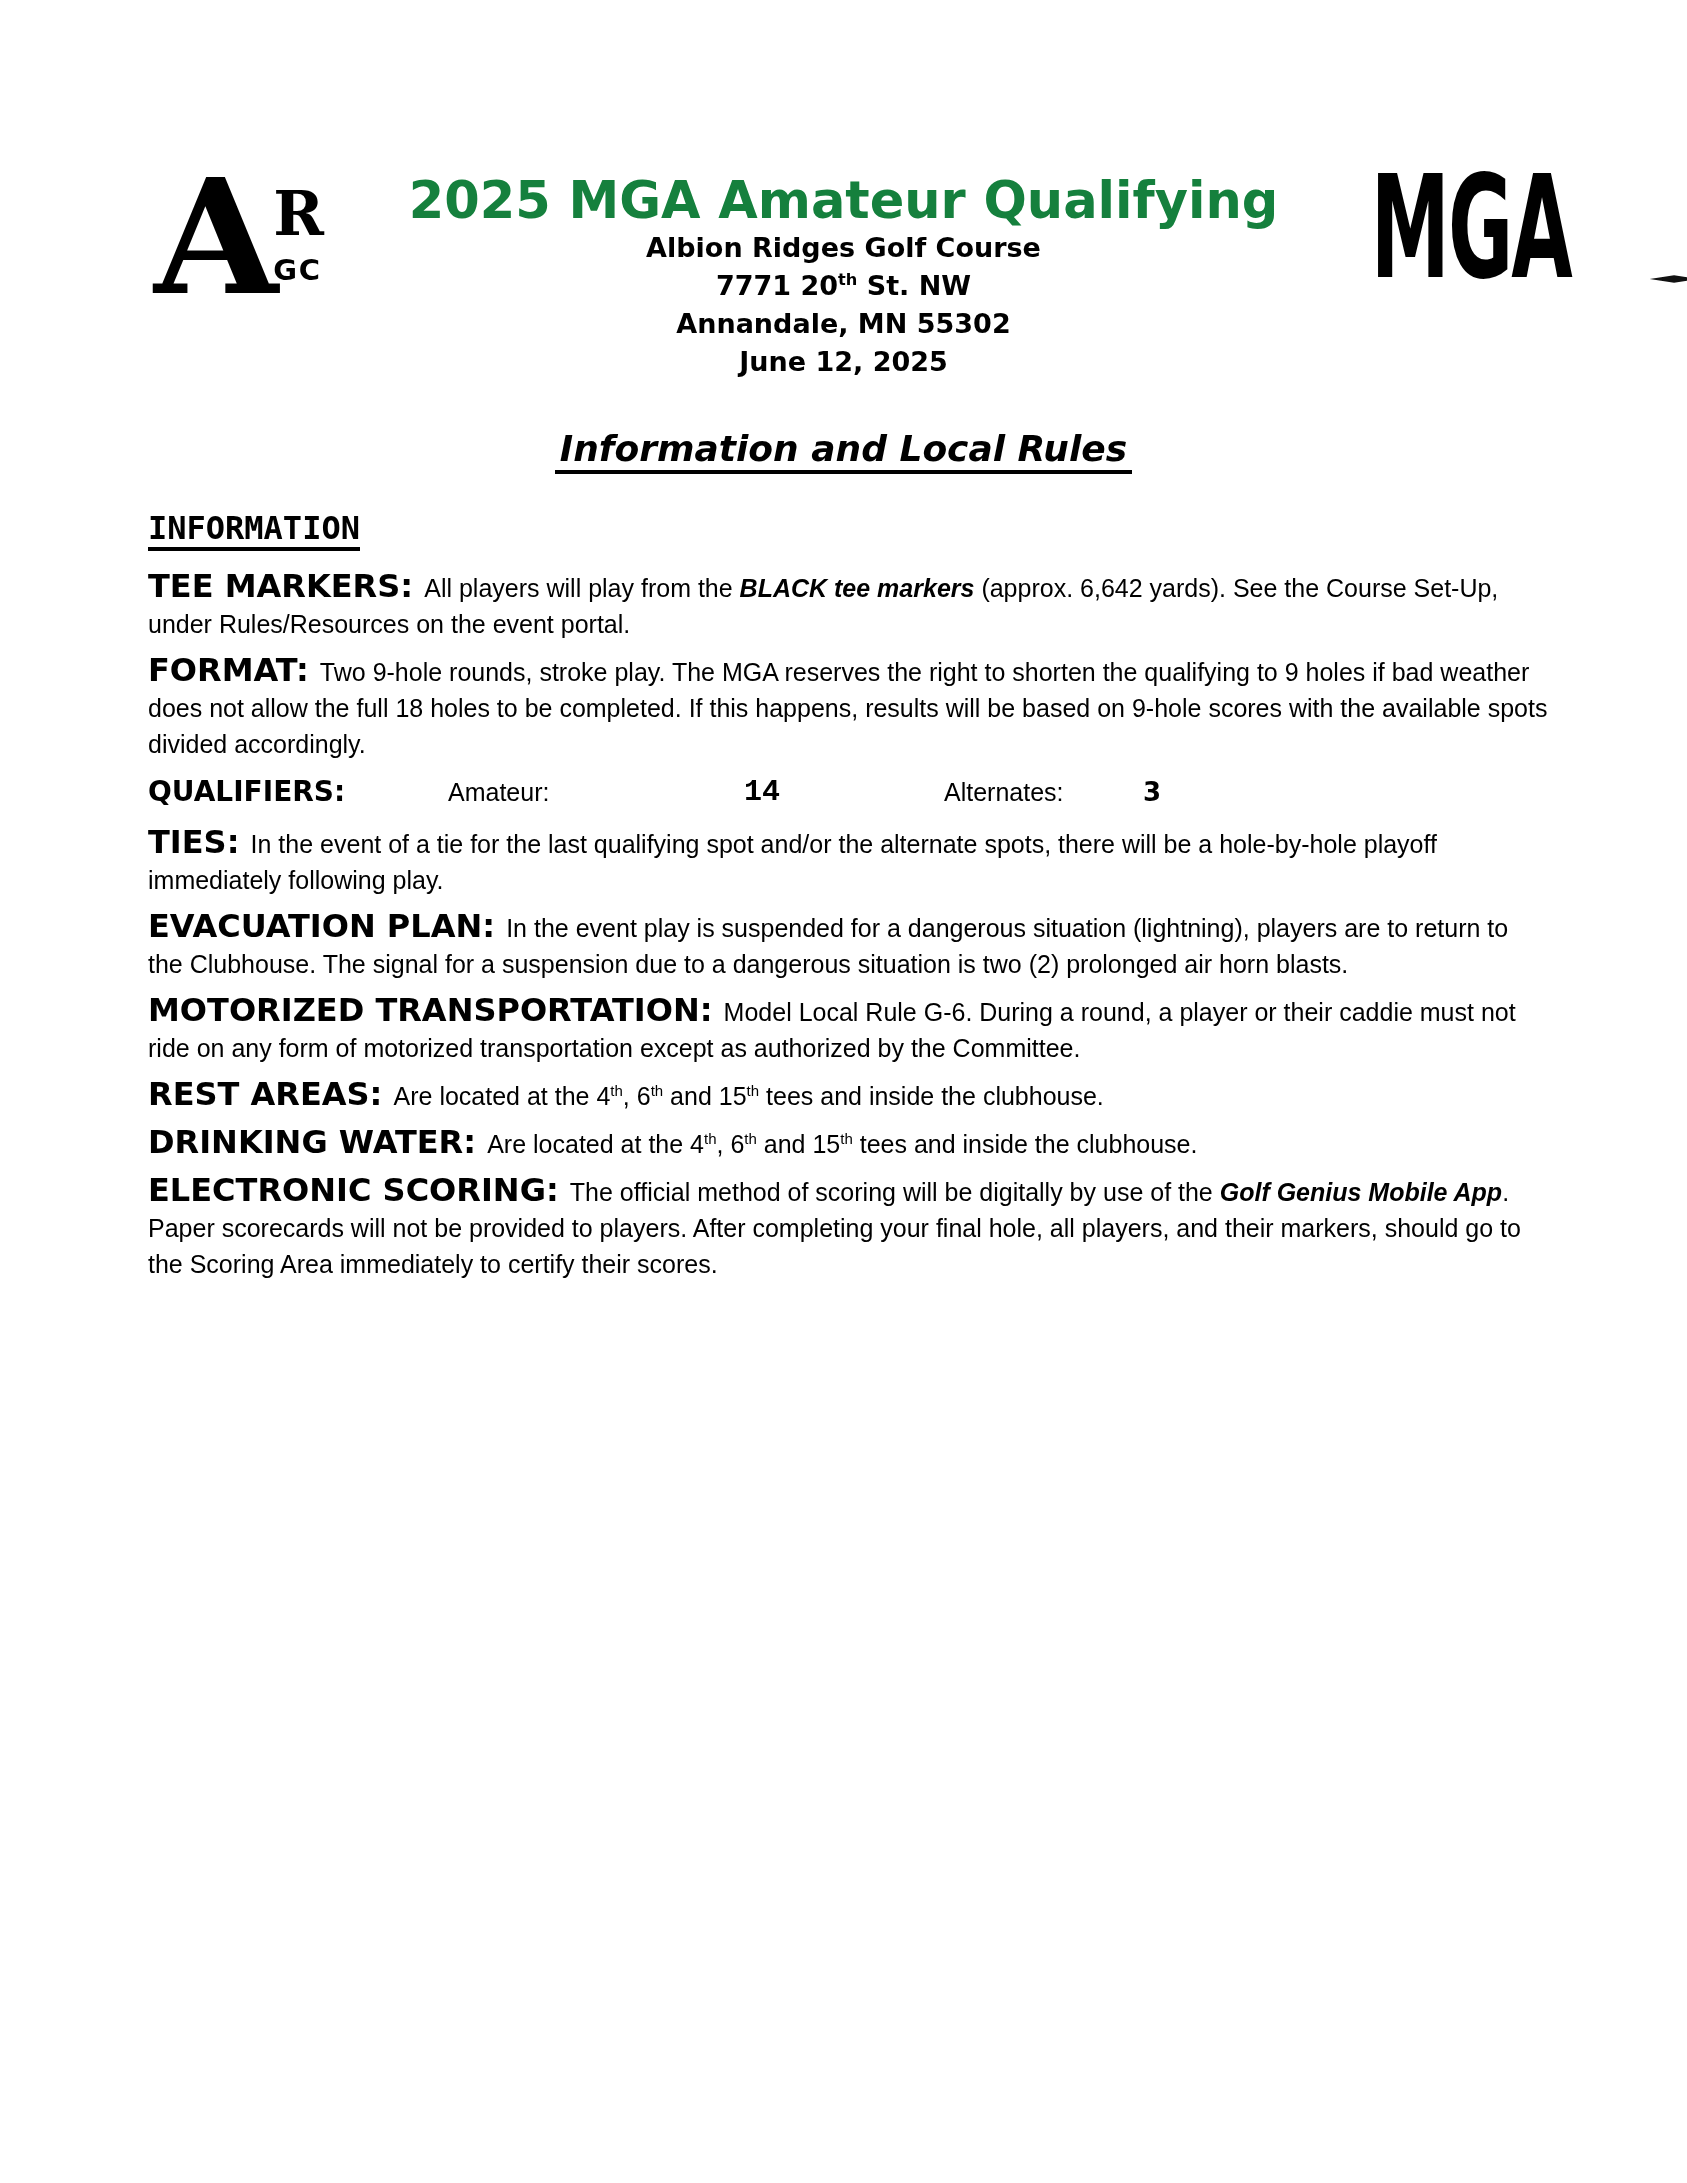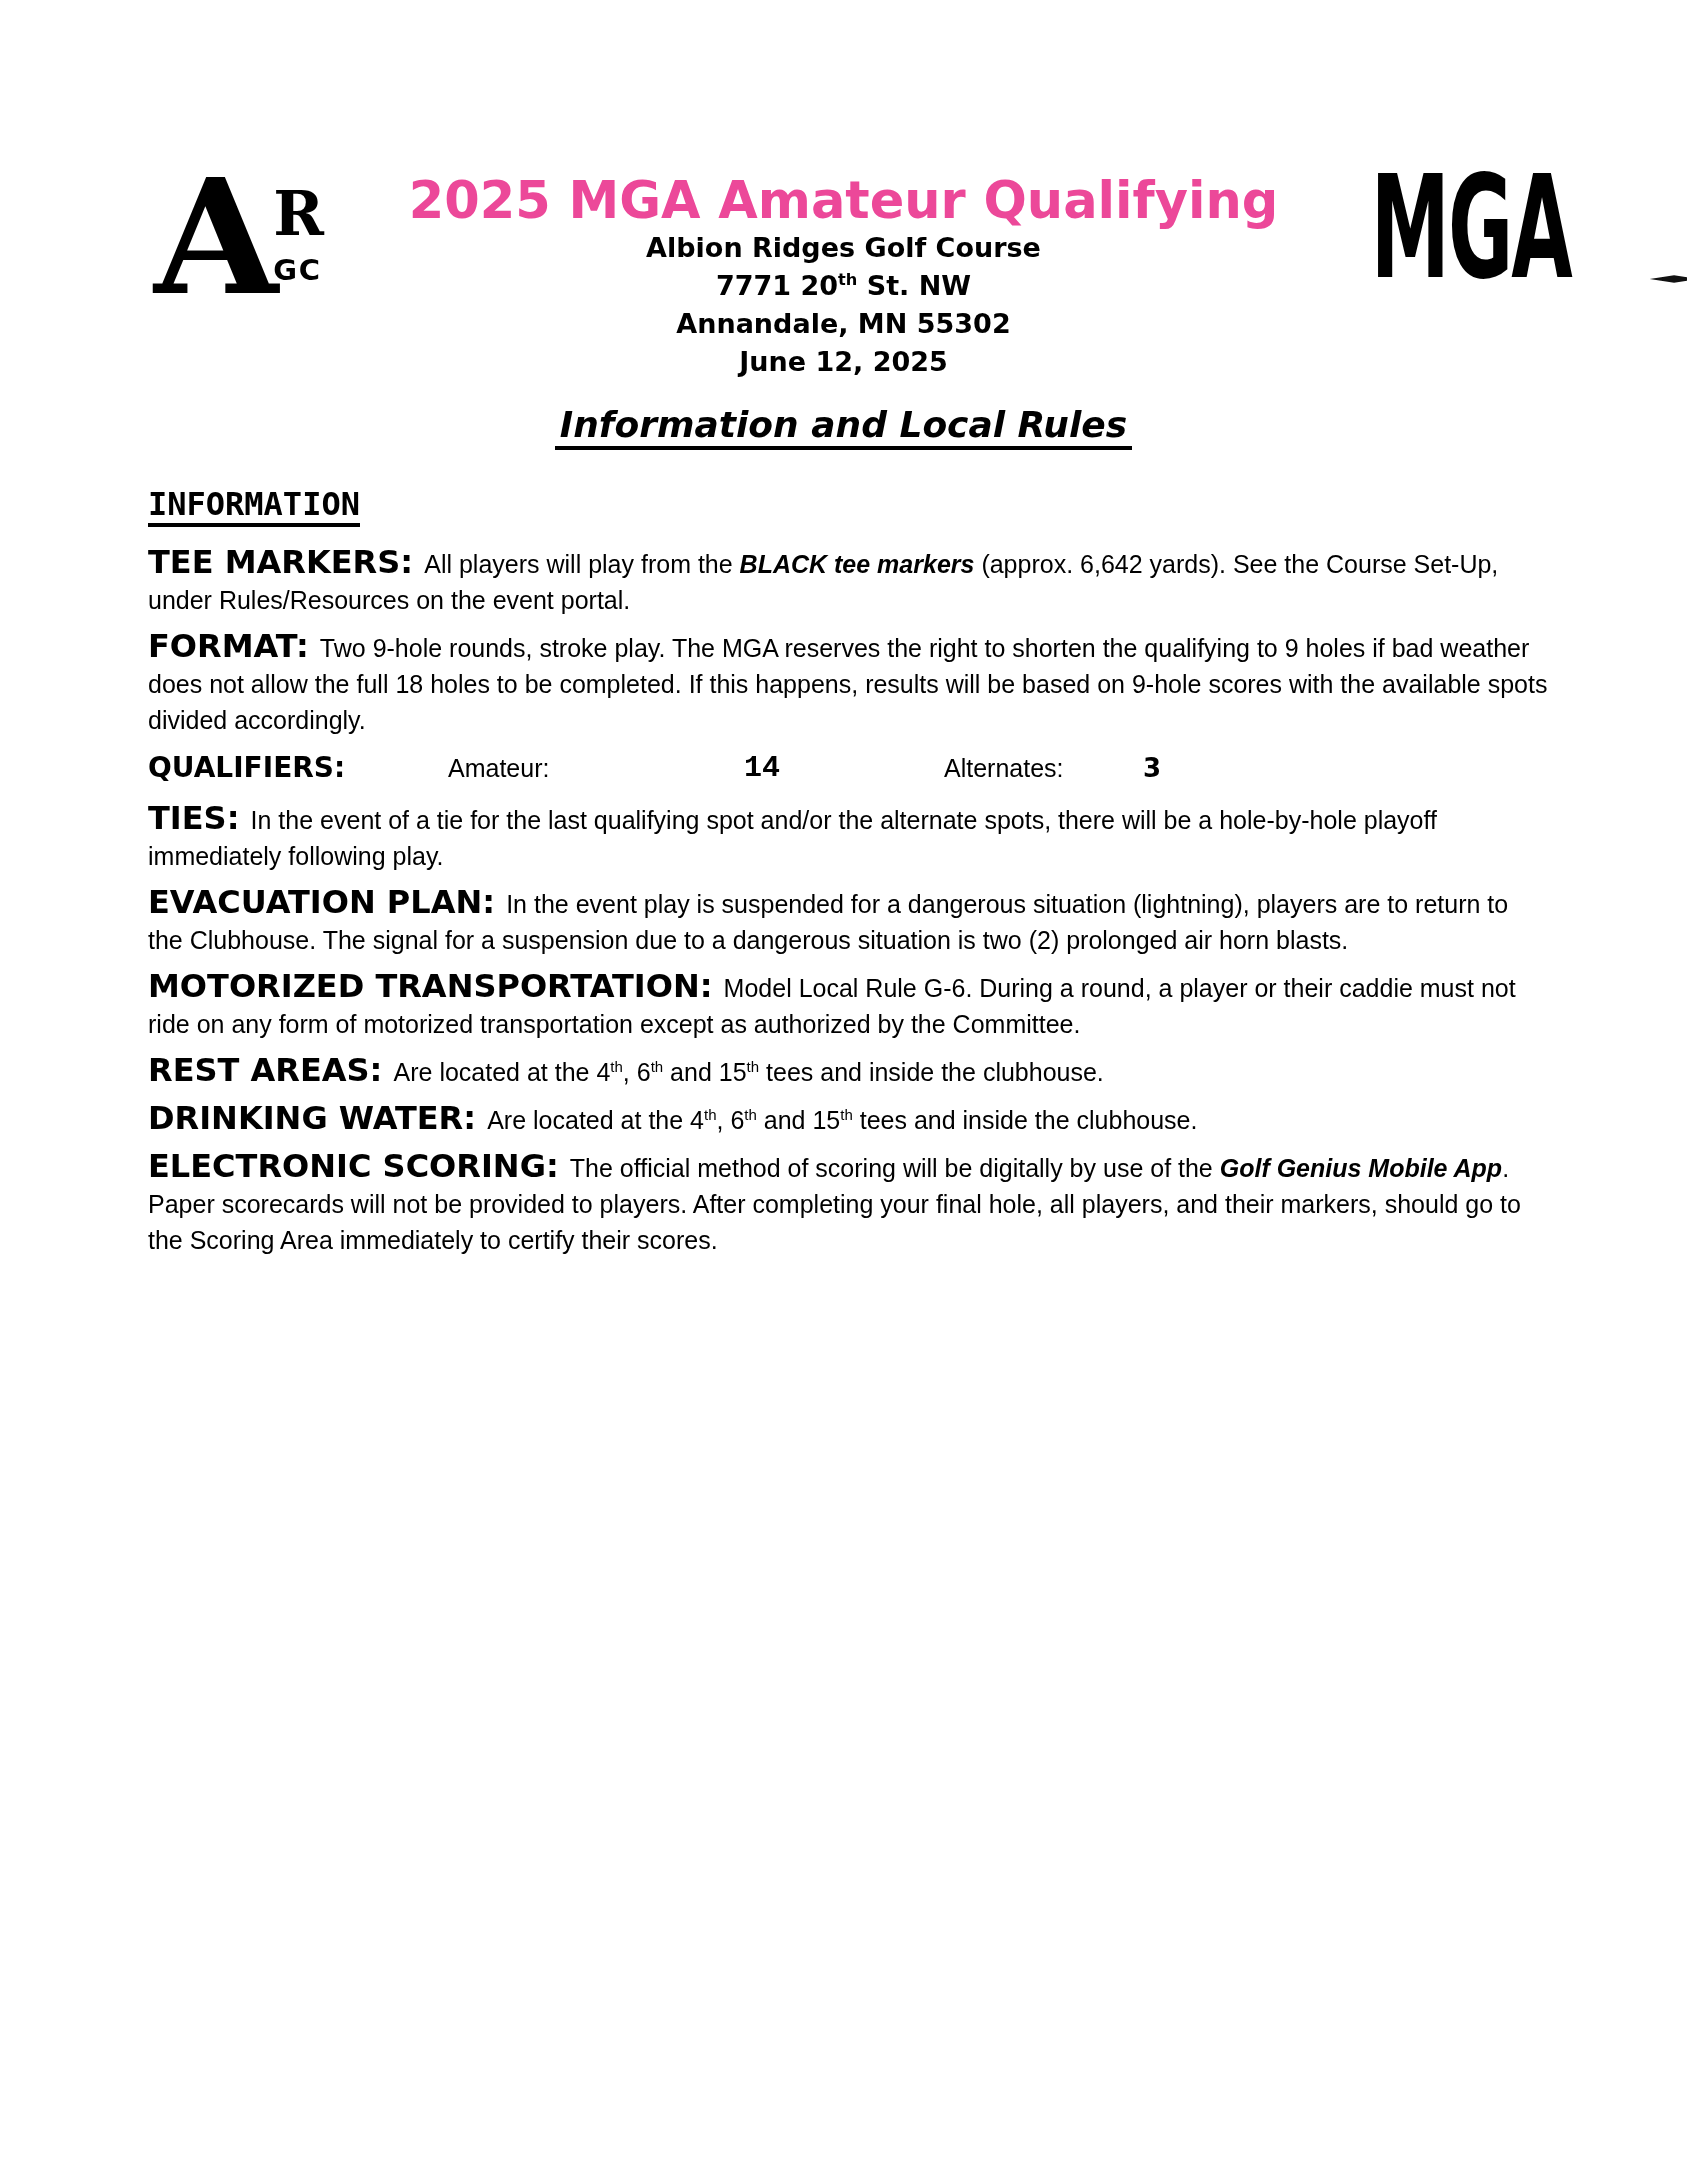--- a/index.html
+++ b/index.html
@@ -89,36 +89,36 @@
   
   .header-block {
     padding-top: 173px;
     text-align: center;
   }
   .doc-title {
     font-family: "DejaVu Sans", sans-serif;
     font-weight: bold;
     font-size: 51px;
     line-height: 1.1;
-    color: #ec4899;
+    color: #15803d;
   }
   .header-line {
     font-family: "DejaVu Sans", sans-serif;
     font-weight: bold;
     font-size: 27px;
     line-height: 38px;
   }
   .header-line sup, .body-sup {
     font-size: 0.6em;
     vertical-align: super;
     line-height: 0;
   }
   .doc-subtitle-wrap {
     text-align: center;
-    margin-top: 25px;
+    margin-top: 49px;
   }
   .doc-subtitle {
     display: inline-block;
     font-family: "DejaVu Sans", sans-serif;
     font-weight: bold;
     font-style: italic;
     font-size: 36px;
     line-height: 1.05;
     border-bottom: 4.2px solid #000000;
     padding: 0 5px 2.5px 5px;

